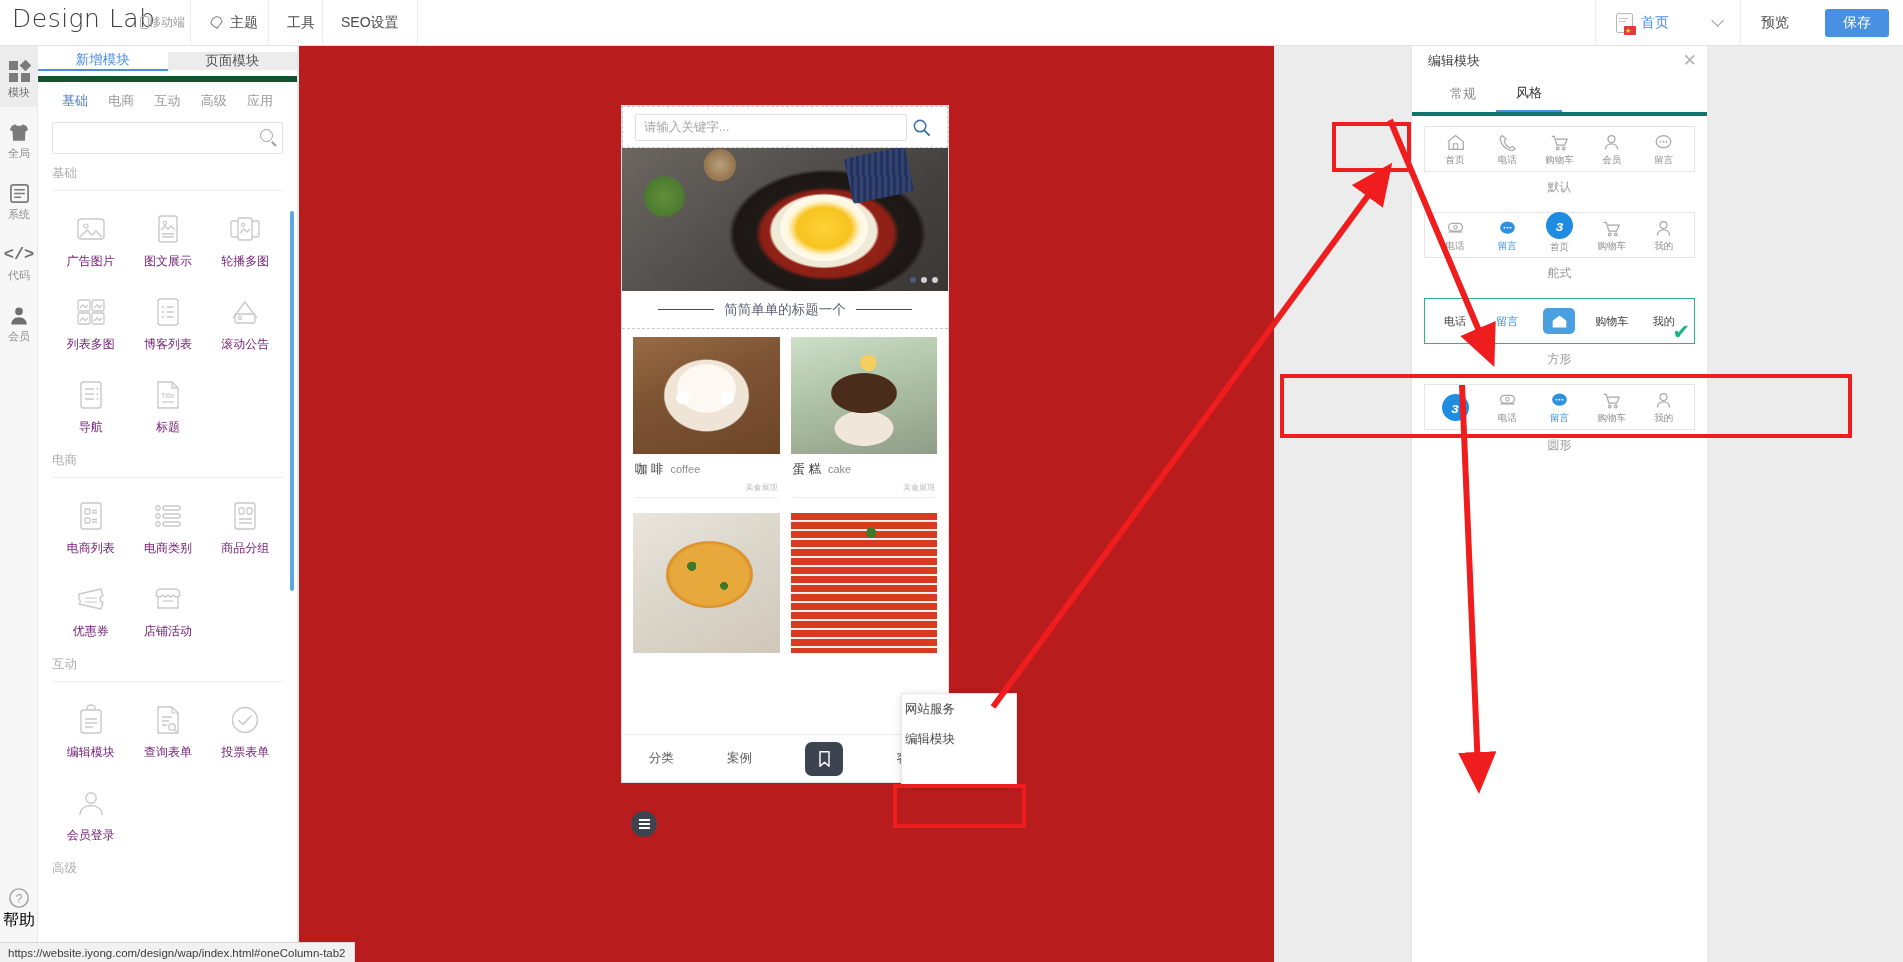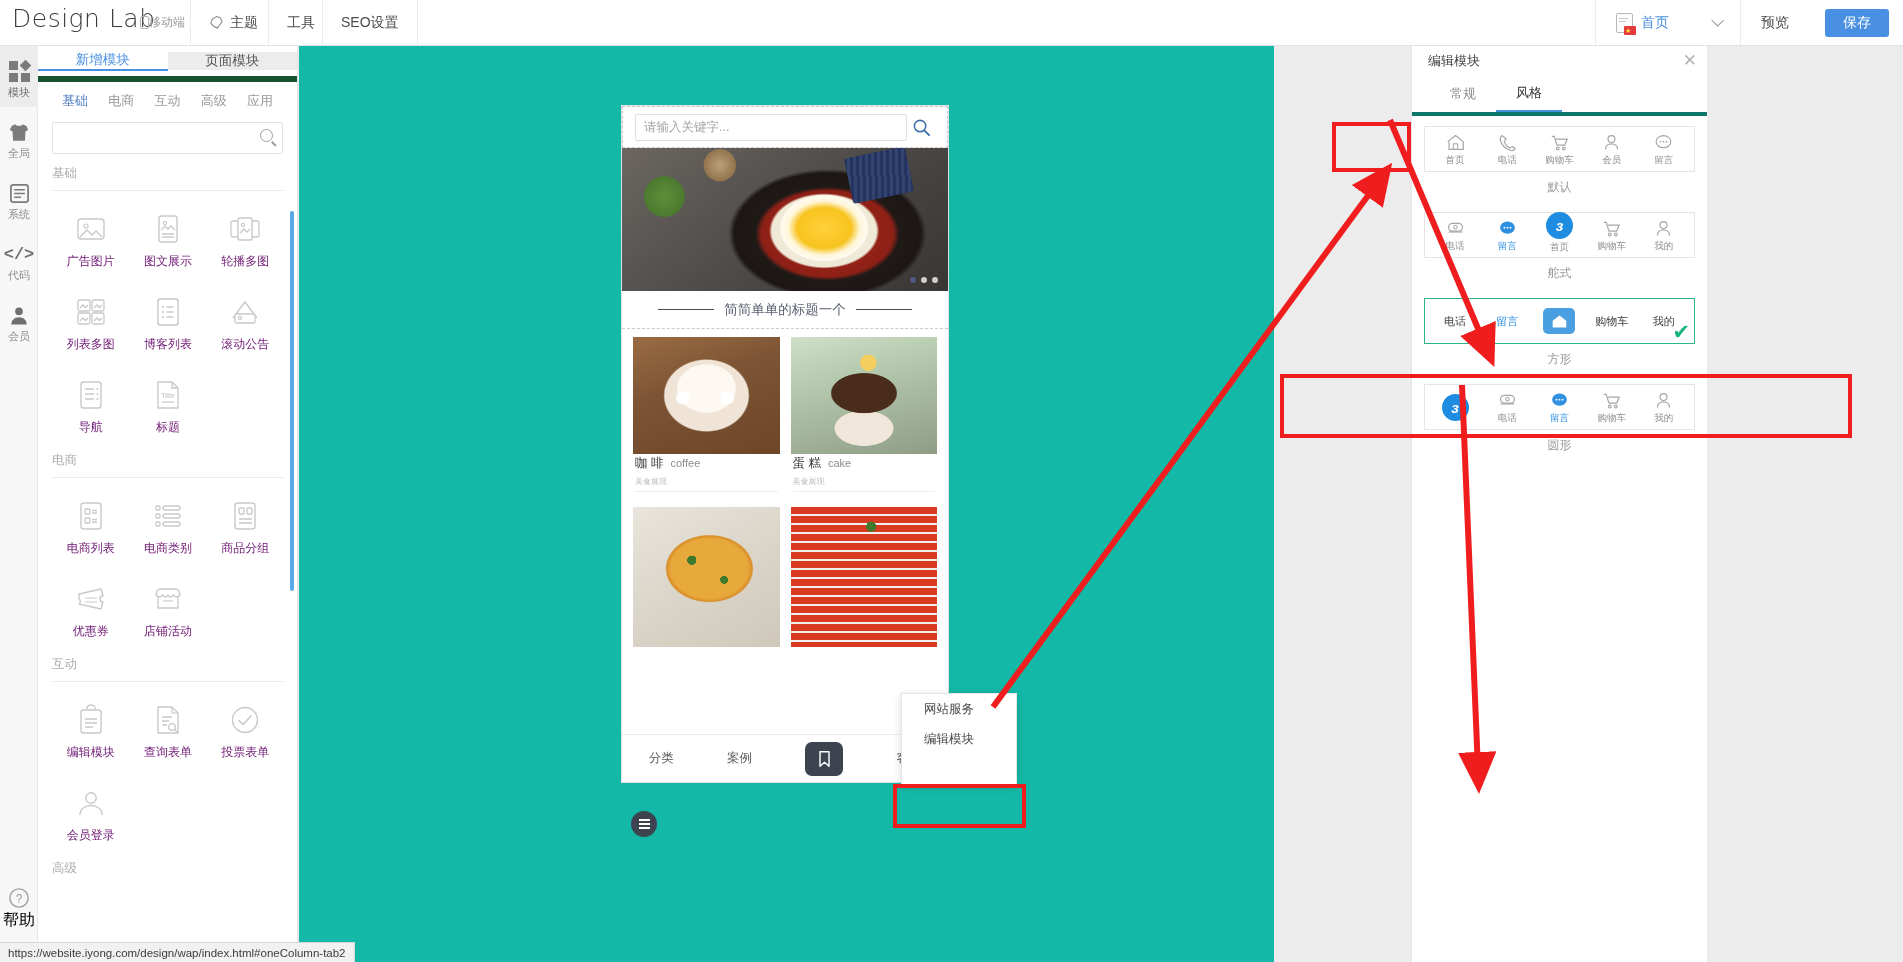--- a/index.html
+++ b/index.html
@@ -132,21 +132,21 @@
     height: 36px; display: flex; align-items: flex-end; justify-content: center;
     color: #a21caf;
   }
   .mod-lbl { font-size: 12px; color: #701a75; margin-top: 8px; }
   .panel-scrollbar {
     position: absolute; right: 3px; top: 165px; width: 4px; height: 380px;
     background: #5aa9e6; border-radius: 2px;
   }
 
   
-  .canvas { position: absolute; left: 299px; top: 46px; width: 975px; height: 916px; background: #14b8a6; }
+  .canvas { position: absolute; left: 299px; top: 46px; width: 975px; height: 916px; background: #b91c1c; text-align: right; }
   .phone {
     position: absolute; left: 323px; top: 60px; width: 326px; height: 676px;
     background: #fff; box-shadow: 0 0 0 1px #e0e0e0;
   }
   .sec { border: 1px dashed #c9c9c9; }
   .p-search {
     height: 42px; display: flex; align-items: center; padding: 0 12px;
     border-bottom: 1px dashed #c9c9c9;
   }
   .p-search-inp {
@@ -203,21 +203,21 @@
       radial-gradient(circle 6px at 62% 52%, #3f7a2c 0 65%, rgba(0,0,0,0) 68%),
       radial-gradient(ellipse 52px 40px at 52% 44%, #e8a93c 0 74%, #d98e28 82%, rgba(0,0,0,0) 85%),
       linear-gradient(150deg, #e9e5dc 0%, #dcd7cb 45%, #cfc8ba 100%);
   }
   .img-tomato {
     background:
       radial-gradient(circle 8px at 55% 14%, #3f7a2c 0 62%, rgba(0,0,0,0) 65%),
       repeating-linear-gradient(180deg, #d93b20 0 7px, #f2f0ee 7px 9px),
       linear-gradient(160deg, #eceae7 0%, #dedbd7 100%);
   }
-  .prod-meta { padding: 1px 2px 4px; }
+  .prod-meta { padding: 7px 2px 4px; }
   .prod-name { display: flex; align-items: baseline; gap: 7px; }
   .prod-cn { font-size: 12.5px; color: #333; }
   .prod-en { font-size: 11px; color: #8c8c8c; }
   .prod-sub { font-size: 8px; color: #bdbdbd; margin-top: 4px; }
   .prod-line { height: 1px; background: #eee; margin-top: 4px; }
   .fab {
     position: absolute; left: 9px; top: 482px; width: 26px; height: 26px;
     border-radius: 50%; background: #3d4450; display: flex; flex-direction: column;
     align-items: center; justify-content: center; gap: 2.5px;
   }
@@ -232,21 +232,21 @@
     width: 38px; height: 34px; border-radius: 7px; background: #3d4450;
     display: flex; align-items: center; justify-content: center;
   }
 
   
   .ctxmenu {
     position: absolute; left: 901px; top: 693px; width: 116px; height: 92px;
     background: #fff; border: 1px solid #e6e6e6; box-shadow: 0 2px 8px rgba(0,0,0,.14); z-index: 60;
   }
   .ctx-item {
-    height: 30px; display: flex; align-items: center; padding-left: 22px;
+    height: 30px; display: flex; align-items: center; padding-left: 3px;
     font-size: 12.5px; color: #4b4b4b; cursor: pointer;
   }
 
   
   .rpanel {
     position: absolute; right: 0; top: 46px; width: 296px; height: 916px;
     background: #fff; border-left: 1px solid #e4e4e4; z-index: 20;
   }
   .rp-head {
     height: 30px; display: flex; align-items: center; padding: 0 16px;

